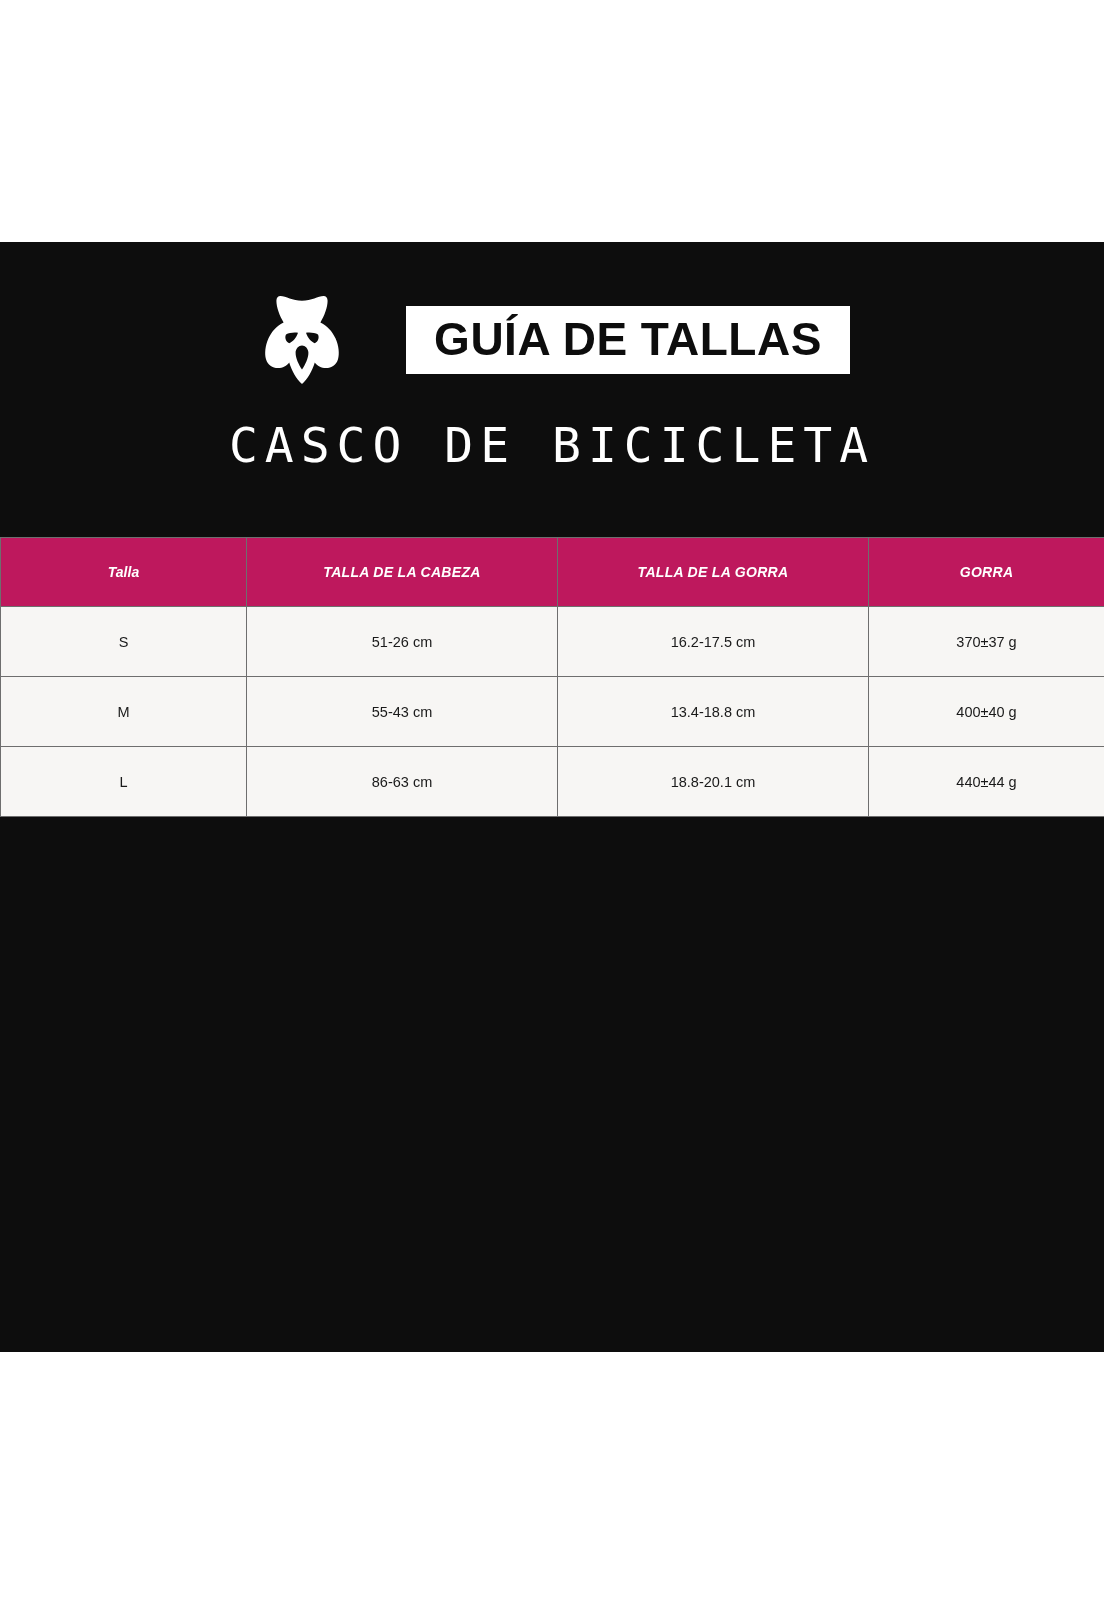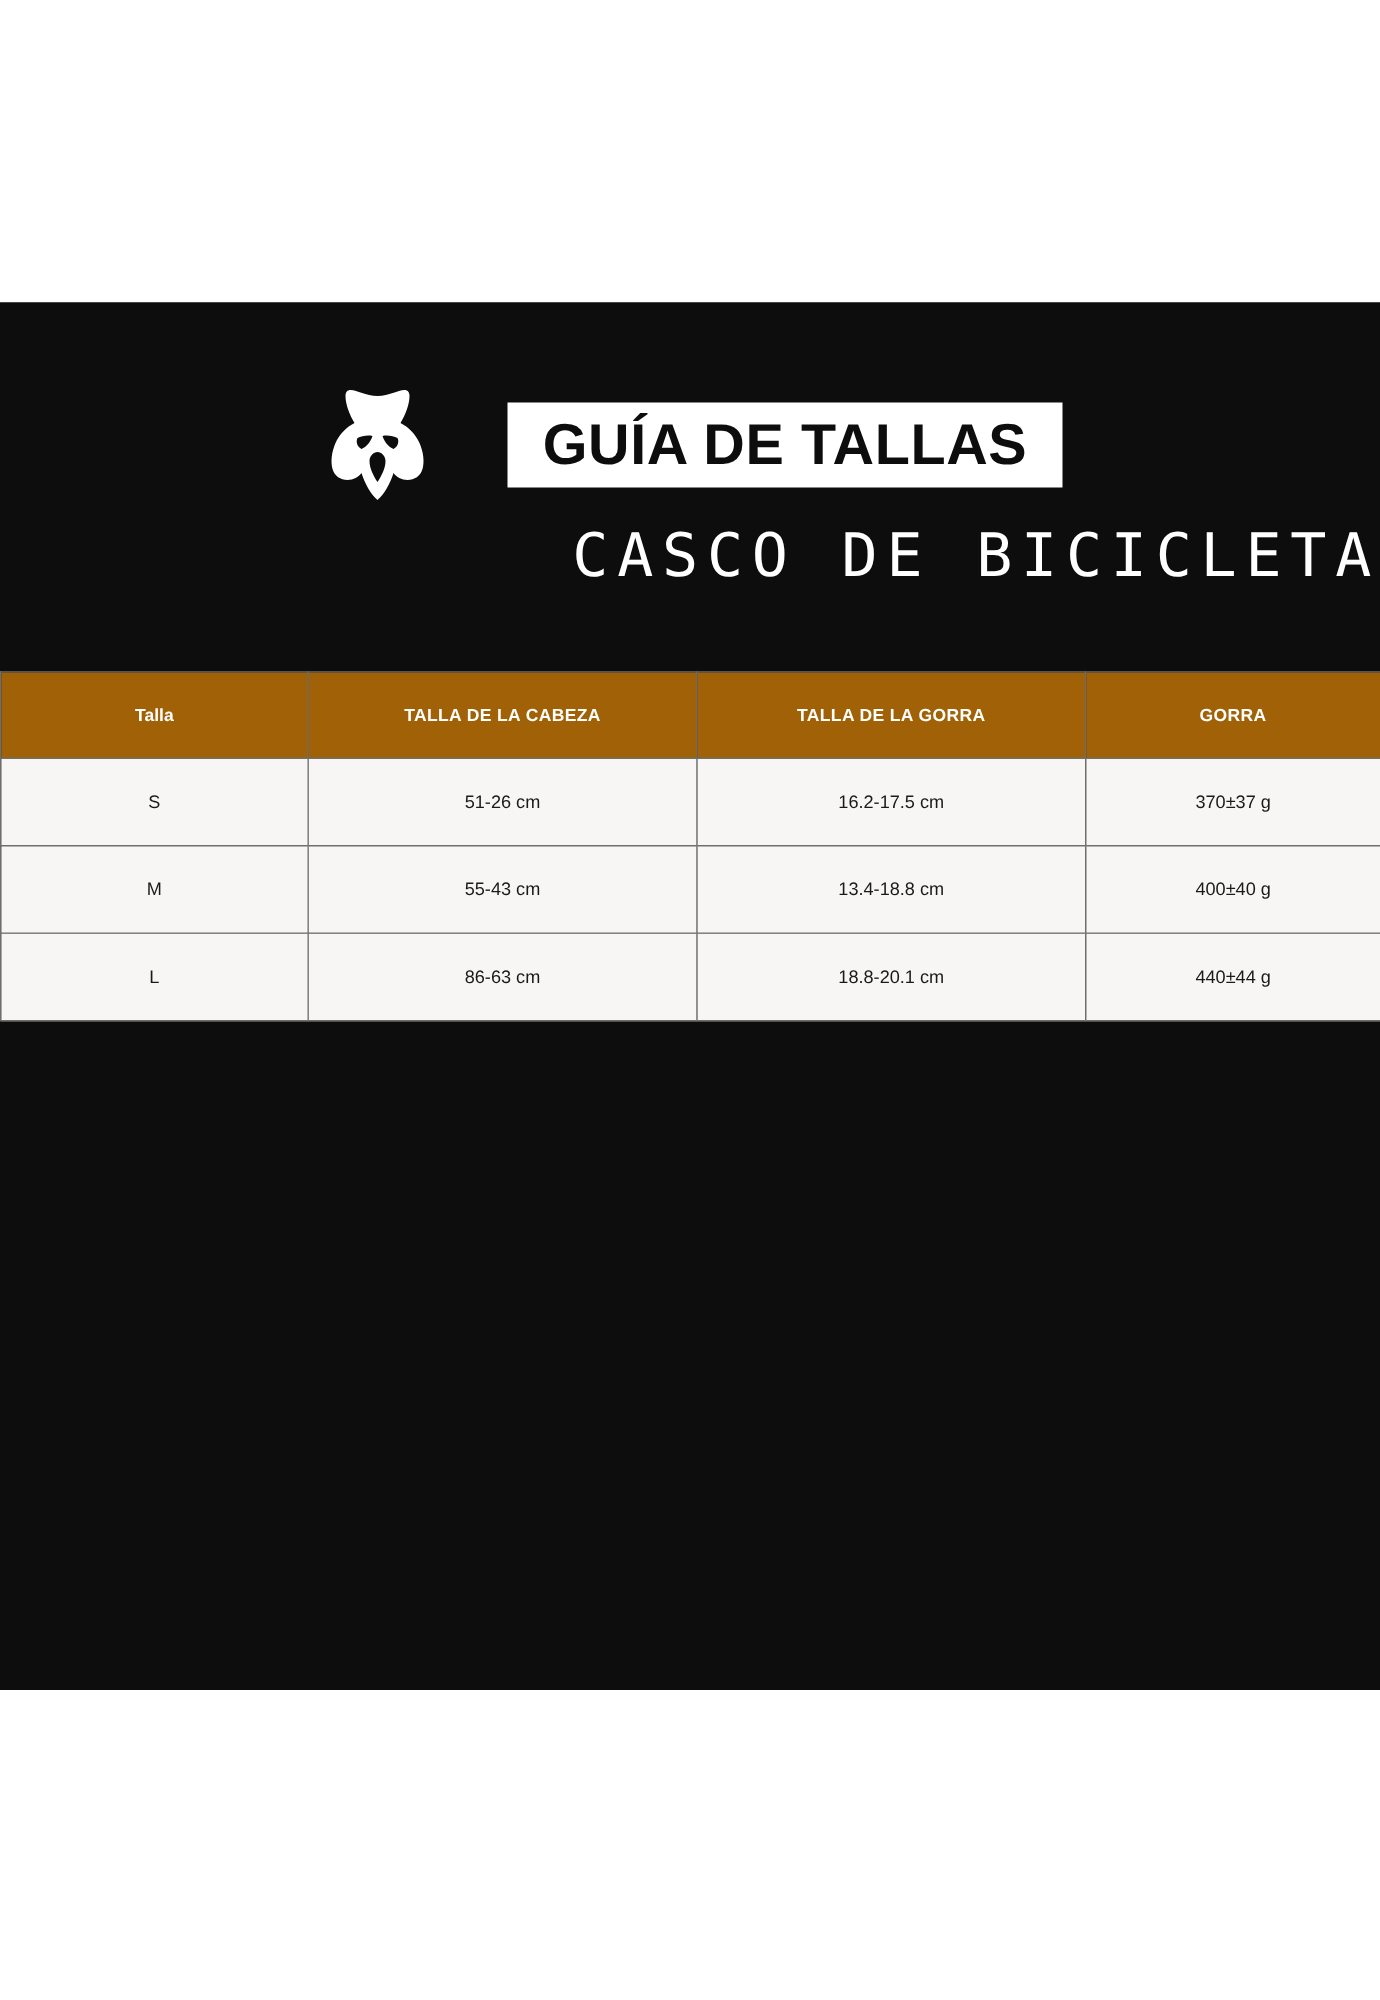--- a/index.html
+++ b/index.html
@@ -40,21 +40,21 @@
     position: absolute;
     top: 0;
     left: 0;
     width: 1104px;
     height: 295px;
     background: #0d0d0d;
   }
 
   .header-row {
     position: absolute;
-    top: 64px;
+    top: 48px;
     left: 0;
     width: 1104px;
     height: 100px;
     display: flex;
     align-items: center;
     justify-content: center;
     gap: 56px;
   }
 
   .fox-logo {
@@ -74,21 +74,21 @@
     line-height: 1;
     font-family: "Liberation Sans", sans-serif;
     white-space: nowrap;
   }
 
   .subtitle {
     position: absolute;
     top: 175px;
     left: 0;
     width: 1104px;
-    text-align: right;
+    text-align: center;
     color: #ffffff;
     font-family: "DejaVu Sans Mono", monospace;
     font-size: 48px;
     letter-spacing: 7px;
     font-weight: 400;
     white-space: nowrap;
   }
 
   
   .size-table {
@@ -101,26 +101,27 @@
   }
 
   .size-table th,
   .size-table td {
     border: 1px solid #6e6e6e;
     text-align: center;
     vertical-align: middle;
   }
 
   .size-table thead th {
-    background: #a16207;
+    background: #be185d;
     color: #ffffff;
     font-size: 14px;
     font-weight: 700;
     height: 66px;
     letter-spacing: 0.3px;
+    font-style: italic;
   }
 
   .size-table thead th.col-talla {
     font-size: 14px;
     letter-spacing: 0;
   }
 
   .size-table tbody td {
     background: #f7f6f4;
     color: #1a1a1a;

